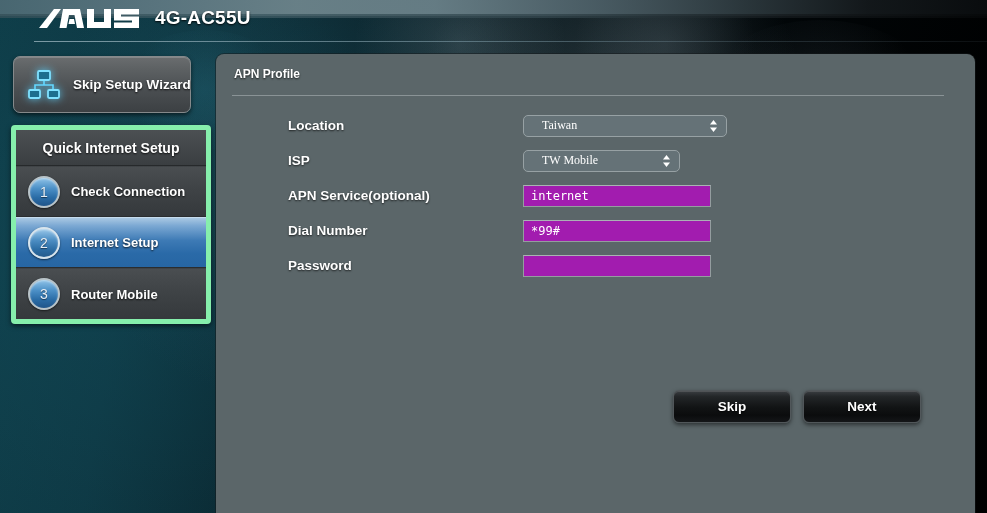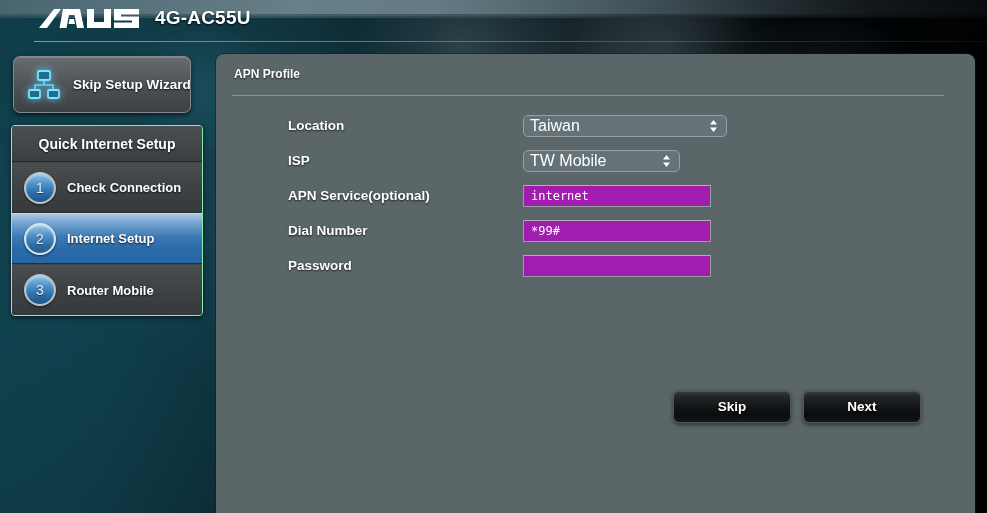--- a/index.html
+++ b/index.html
@@ -124,21 +124,21 @@
     font-weight: bold;
     color: #ffffff;
     text-shadow: 0 1px 2px rgba(0,0,0,.85);
     white-space: nowrap;
   }
 
   .menu {
     position: absolute;
     left: 11px; top: 82px;
     width: 190px;
-    border: 1px solid #86efac;
+    border: 5px solid #86efac;
     border-radius: 4px;
     background: #701a75;
     box-shadow: 0 2px 5px rgba(0,0,0,.55);
     overflow: hidden;
   }
   .menu-title {
     height: 35px;
     display: flex;
     align-items: center;
     justify-content: center;
@@ -250,23 +250,23 @@
     height: 22px;
     border-radius: 5px;
     background: #657277;
     border: 1px solid #97a1a4;
     box-sizing: border-box;
     display: flex;
     align-items: center;
     cursor: pointer;
   }
   .select .sel-text {
-    padding-left: 6px;
-    font-family: Liberation Sans, sans-serif;
-    font-size: 16px;
+    padding-left: 18px;
+    font-family: Liberation Serif, serif;
+    font-size: 12px;
     color: #ffffff;
     white-space: nowrap;
   }
   .select .sel-arrows {
     position: absolute;
     right: 8px;
     top: 50%;
     transform: translateY(-50%);
     display: flex;
     flex-direction: column;

